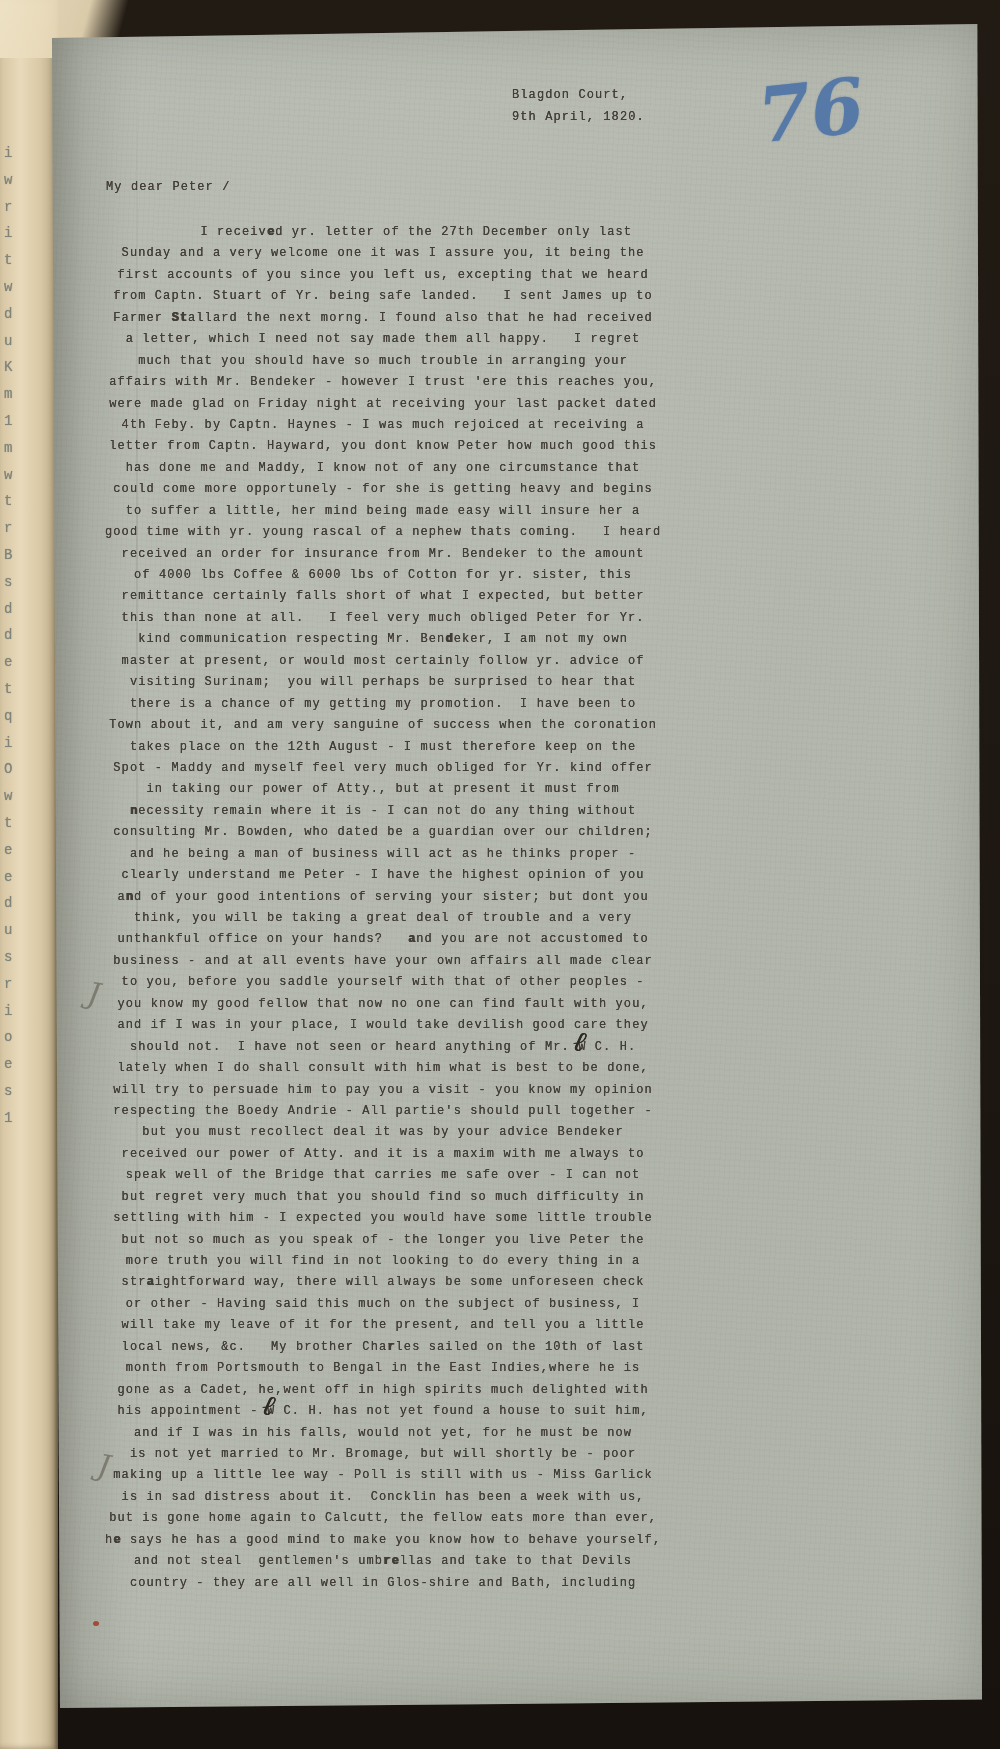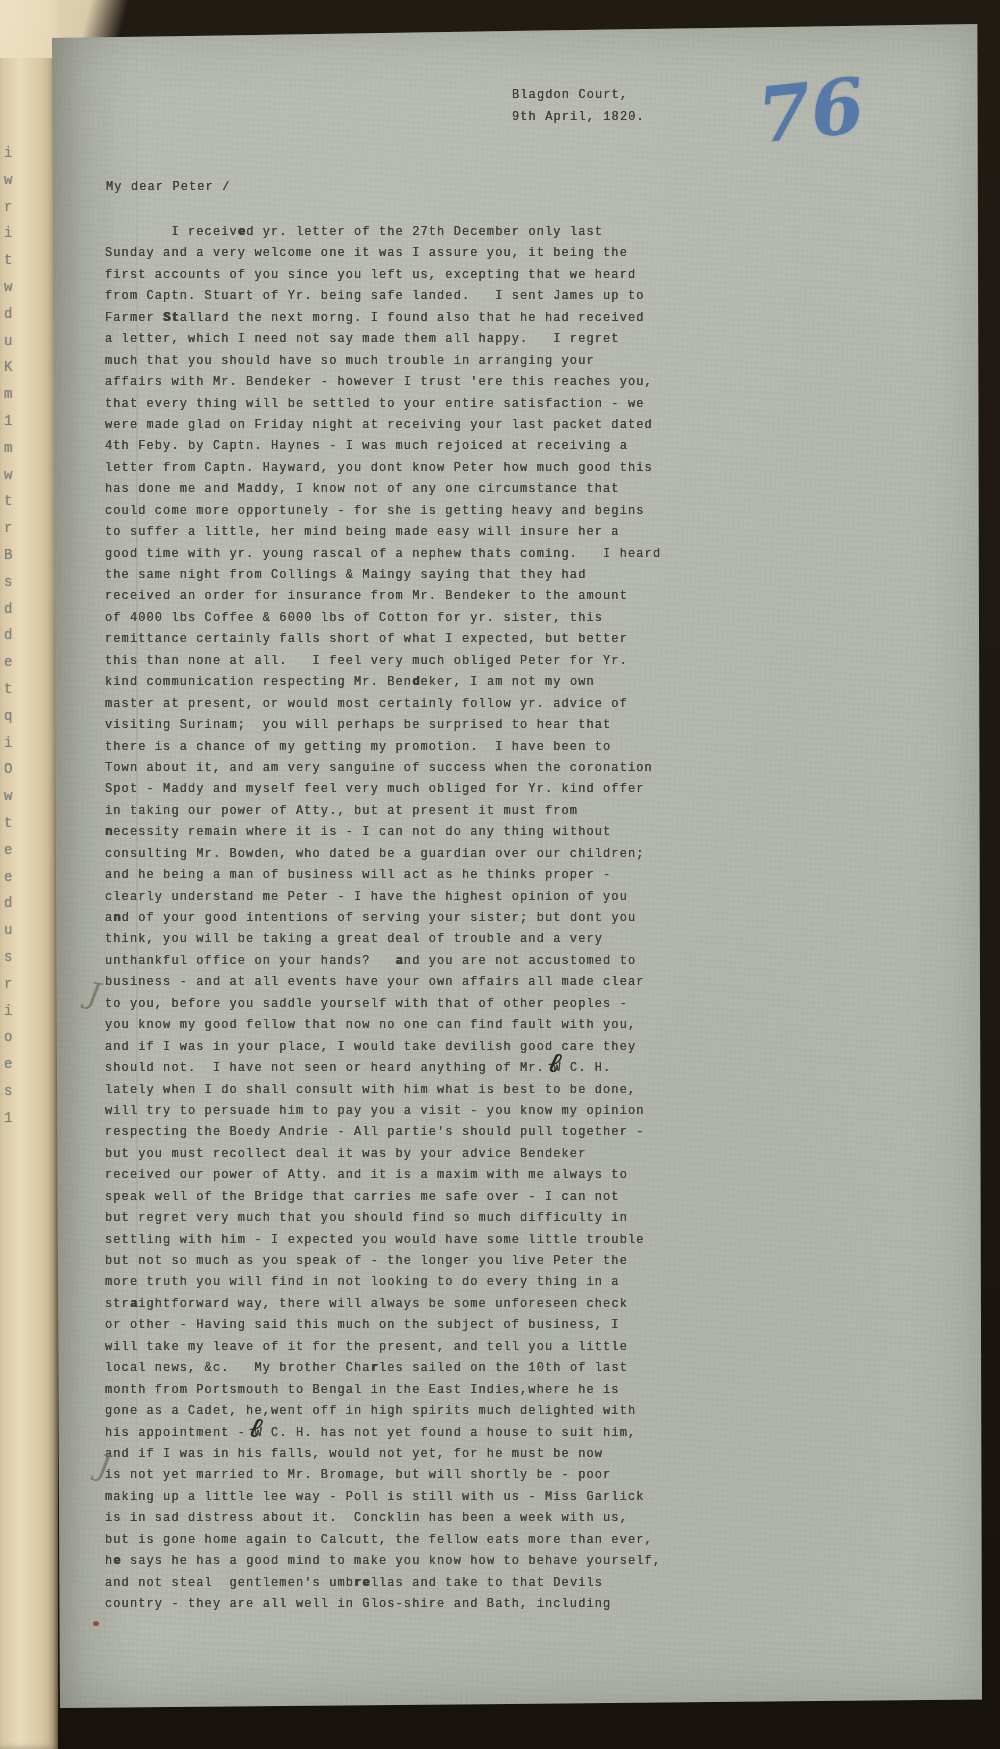--- a/index.html
+++ b/index.html
@@ -29,21 +29,21 @@
          box-shadow:inset 0 0 60px rgba(90,92,82,.35);}
   .gutter-shadow{position:absolute;left:0;top:0;width:90px;height:100%;
                  background:linear-gradient(90deg,rgba(75,72,60,.28),rgba(75,72,60,.10) 40%,transparent 100%);}
   .paper .crease{position:absolute;left:88px;top:0;width:2px;height:100%;
                  background:linear-gradient(180deg,transparent,rgba(90,88,75,.14) 30%,rgba(90,88,75,.10) 70%,transparent);}
   
   .tw{color:#433e37;font-size:12px;letter-spacing:1.1px;
       text-shadow:0 0 .6px rgba(55,50,44,.9);}
   .header-block{position:absolute;left:464px;top:60px;line-height:22px;}
   .salutation{position:absolute;left:58px;top:156px;}
-  .letter-body{position:absolute;left:57px;top:198px;line-height:21.45px;}
+  .letter-body{position:absolute;left:57px;top:198px;line-height:21.45px;text-align:center;}
   .tline{white-space:pre;height:21.45px;}
   .tline .u{text-underline-offset:3px;}
   .tline .b{font-weight:bold;text-shadow:.8px 0 0 currentColor,0 0 .6px rgba(55,50,44,.9);}
   .tline .x{position:relative;}
   .tline .x::after{content:"\2113";position:absolute;left:-4px;top:-9px;
       font-family:"DejaVu Serif",serif;font-style:italic;font-size:28px;font-weight:bold;
       color:#2e2a24;transform:rotate(14deg);text-shadow:0 0 .5px #2e2a24;}
   
   .page-number{position:absolute;left:710px;top:42px;
       font-family:"DejaVu Serif",serif;font-style:italic;font-weight:bold;
@@ -119,38 +119,37 @@
 
     <div class="letter-body tw">
         <div class="tline">        I receiv<span class="b">e</span>d yr. letter of the 27th December only last</div>
         <div class="tline">Sunday and a very welcome one it was I assure you, it being the</div>
         <div class="tline">first accounts of you since you left us, excepting that we heard</div>
         <div class="tline">from Captn. Stuart of Yr. being safe landed.   I sent James up to</div>
         <div class="tline">Farmer <span class="b">St</span>allard the next morng. I found also that he had received</div>
         <div class="tline">a letter, which I need not say made them all happy.   I regret</div>
         <div class="tline">much that you should have so much trouble in arranging your</div>
         <div class="tline">affairs with Mr. Bendeker - however I trust 'ere this reaches you,</div>
-        <div class="tline">that every thing will be settled to your entire satisfaction - we</div>
         <div class="tline">were made glad on Friday night at receiving your last packet dated</div>
         <div class="tline">4th Feby. by Captn. Haynes - I was much rejoiced at receiving a</div>
         <div class="tline">letter from Captn. Hayward, you dont know Peter how much good this</div>
         <div class="tline">has done me and Maddy, I know not of any one circumstance that</div>
         <div class="tline">could come more opportunely - for she is getting heavy and begins</div>
         <div class="tline">to suffer a little, her mind being made easy will insure her a</div>
         <div class="tline">good time with yr. young rascal of a nephew thats coming.   I heard</div>
-        <div class="tline">the same night from Collings &amp; Maingy saying that they had</div>
         <div class="tline">received an order for insurance from Mr. Bendeker to the amount</div>
         <div class="tline">of 4000 lbs Coffee &amp; 6000 lbs of Cotton for yr. sister, this</div>
         <div class="tline">remittance certainly falls short of what I expected, but better</div>
         <div class="tline">this than none at all.   I feel very much obliged Peter for Yr.</div>
         <div class="tline">kind communication respecting Mr. Ben<span class="b">d</span>eker, I am not my own</div>
         <div class="tline">master at present, or would most certainly follow yr. advice of</div>
         <div class="tline">visiting Surinam;  you will perhaps be surprised to hear that</div>
         <div class="tline">there is a chance of my getting my promotion.  I have been to</div>
         <div class="tline">Town about it, and am very sanguine of success when the coronation</div>
+        <div class="tline">takes place on the 12th August - I must therefore keep on the</div>
         <div class="tline">Spot - Maddy and myself feel very much obliged for Yr. kind offer</div>
         <div class="tline">in taking our power of Atty., but at present it must from</div>
         <div class="tline"><span class="b">n</span>ecessity remain where it is - I can not do any thing without</div>
         <div class="tline">consulting Mr. Bowden, who dated be a guardian over our children;</div>
         <div class="tline">and he being a man of business will act as he thinks proper -</div>
         <div class="tline">clearly understand me Peter - I have the highest opinion of you</div>
         <div class="tline">a<span class="b">n</span>d of your good intentions of serving your sister; but dont you</div>
         <div class="tline">think, you will be taking a great deal of trouble and a very</div>
         <div class="tline">unthankful office on your hands?   <span class="b">a</span>nd you are not accustomed to</div>
         <div class="tline">business - and at all events have your own affairs all made clear</div>

